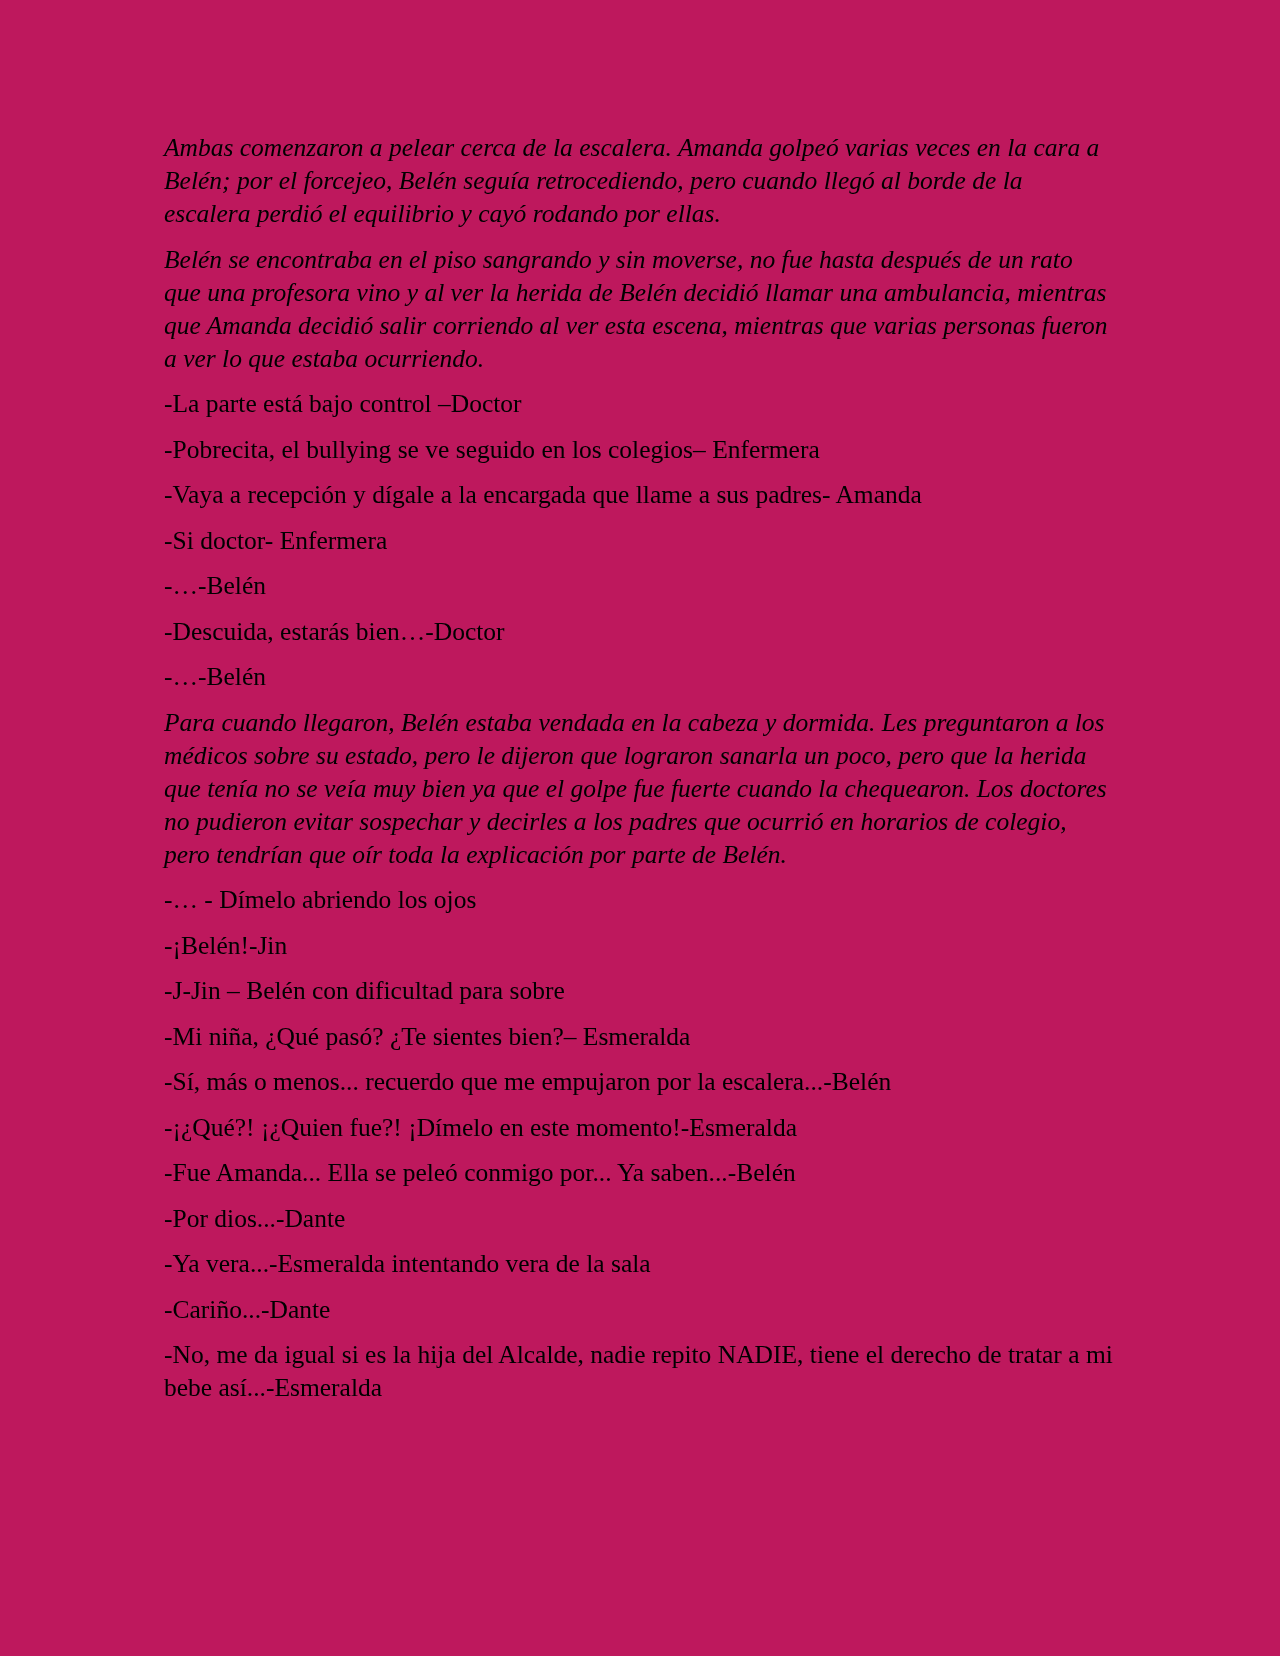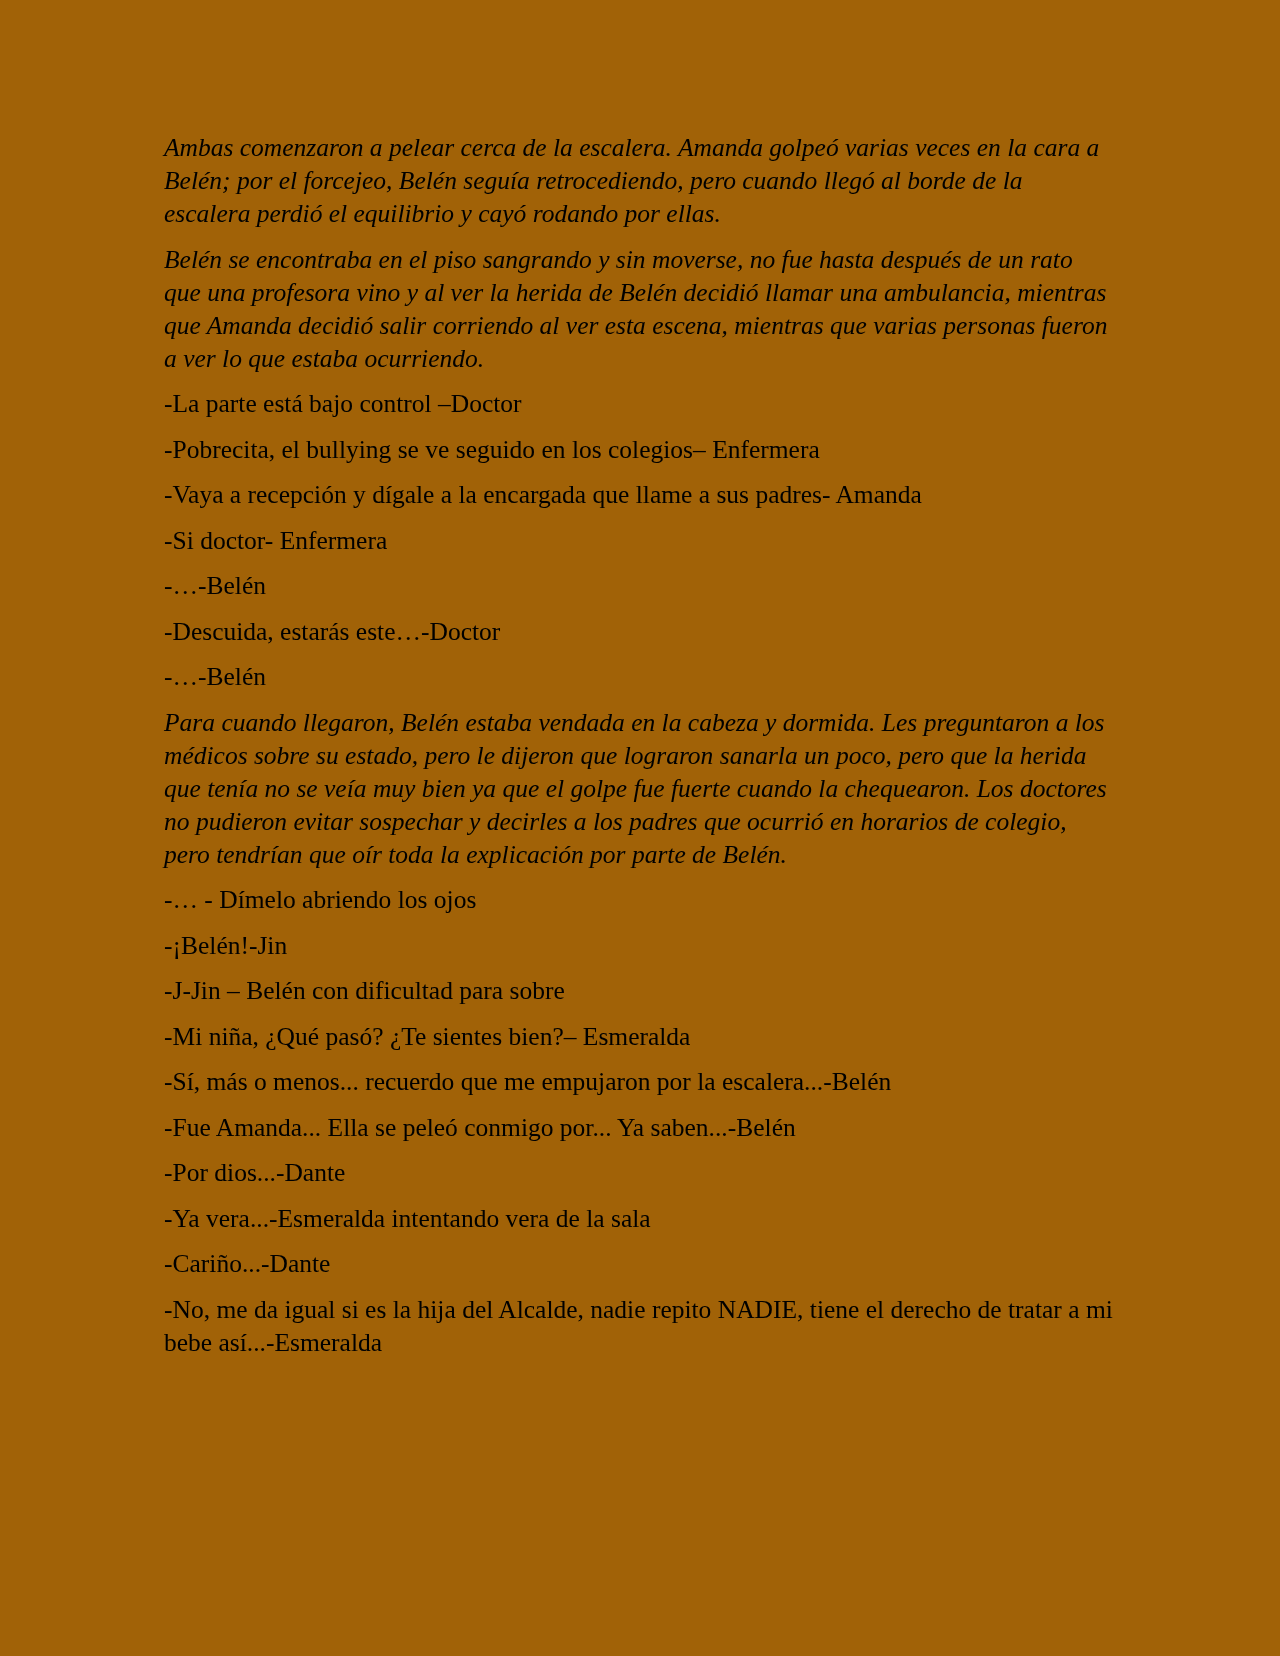--- a/index.html
+++ b/index.html
@@ -4,21 +4,21 @@
 <style>
   html, body {
     margin: 0;
     padding: 0;
     background: #ffffff;
   }
   .page {
     position: relative;
     width: 1280px;
     height: 1656px;
-    background: #a16207;
+    background: #be185d;
     box-sizing: border-box;
     padding: 131px 166px 0 164px;
     font-family: "Liberation Serif", "DejaVu Serif", serif;
     font-size: 25.5px;
     line-height: 33px;
     color: #000000;
     overflow: hidden;
   }
   .page p {
     margin: 0 0 12.5px 0;
@@ -34,26 +34,27 @@
 <body>
 
 <div class="page">
   <p class="narration">Ambas comenzaron a pelear cerca de la escalera. Amanda golpeó varias veces en la cara a Belén; por el forcejeo, Belén seguía retrocediendo, pero cuando llegó al borde de la escalera perdió el equilibrio y cayó rodando por ellas.</p>
   <p class="narration">Belén se encontraba en el piso sangrando y sin moverse, no fue hasta después de un rato que una profesora vino y al ver la herida de Belén decidió llamar una ambulancia, mientras que Amanda decidió salir corriendo al ver esta escena, mientras que varias personas fueron a ver lo que estaba ocurriendo.</p>
   <p>-La parte está bajo control –Doctor</p>
   <p>-Pobrecita, el bullying se ve seguido en los colegios– Enfermera</p>
   <p>-Vaya a recepción y dígale a la encargada que llame a sus padres- Amanda</p>
   <p>-Si doctor- Enfermera</p>
   <p>-…-Belén</p>
-  <p>-Descuida, estarás este…-Doctor</p>
+  <p>-Descuida, estarás bien…-Doctor</p>
   <p>-…-Belén</p>
   <p class="narration">Para cuando llegaron, Belén estaba vendada en la cabeza y dormida.  Les preguntaron a los médicos sobre su estado, pero le dijeron que lograron sanarla un poco, pero que la herida que tenía no se veía muy bien ya que el golpe fue fuerte cuando la chequearon. Los doctores no pudieron evitar sospechar y decirles a los padres que ocurrió en horarios de colegio, pero tendrían que oír toda la explicación por parte de Belén.</p>
   <p>-… - Dímelo abriendo los ojos</p>
   <p>-¡Belén!-Jin</p>
   <p>-J-Jin – Belén con dificultad para sobre</p>
   <p>-Mi niña, ¿Qué pasó? ¿Te sientes bien?– Esmeralda</p>
   <p>-Sí, más o menos... recuerdo que me empujaron por la escalera...-Belén</p>
+  <p>-¡¿Qué?! ¡¿Quien fue?! ¡Dímelo en este momento!-Esmeralda</p>
   <p>-Fue Amanda... Ella se peleó conmigo por... Ya saben...-Belén</p>
   <p>-Por dios...-Dante</p>
   <p>-Ya vera...-Esmeralda intentando vera de la sala</p>
   <p>-Cariño...-Dante</p>
   <p>-No, me da igual si es la hija del Alcalde, nadie repito NADIE, tiene el derecho de tratar a mi bebe así...-Esmeralda</p>
 </div>
 
 </body></html>

